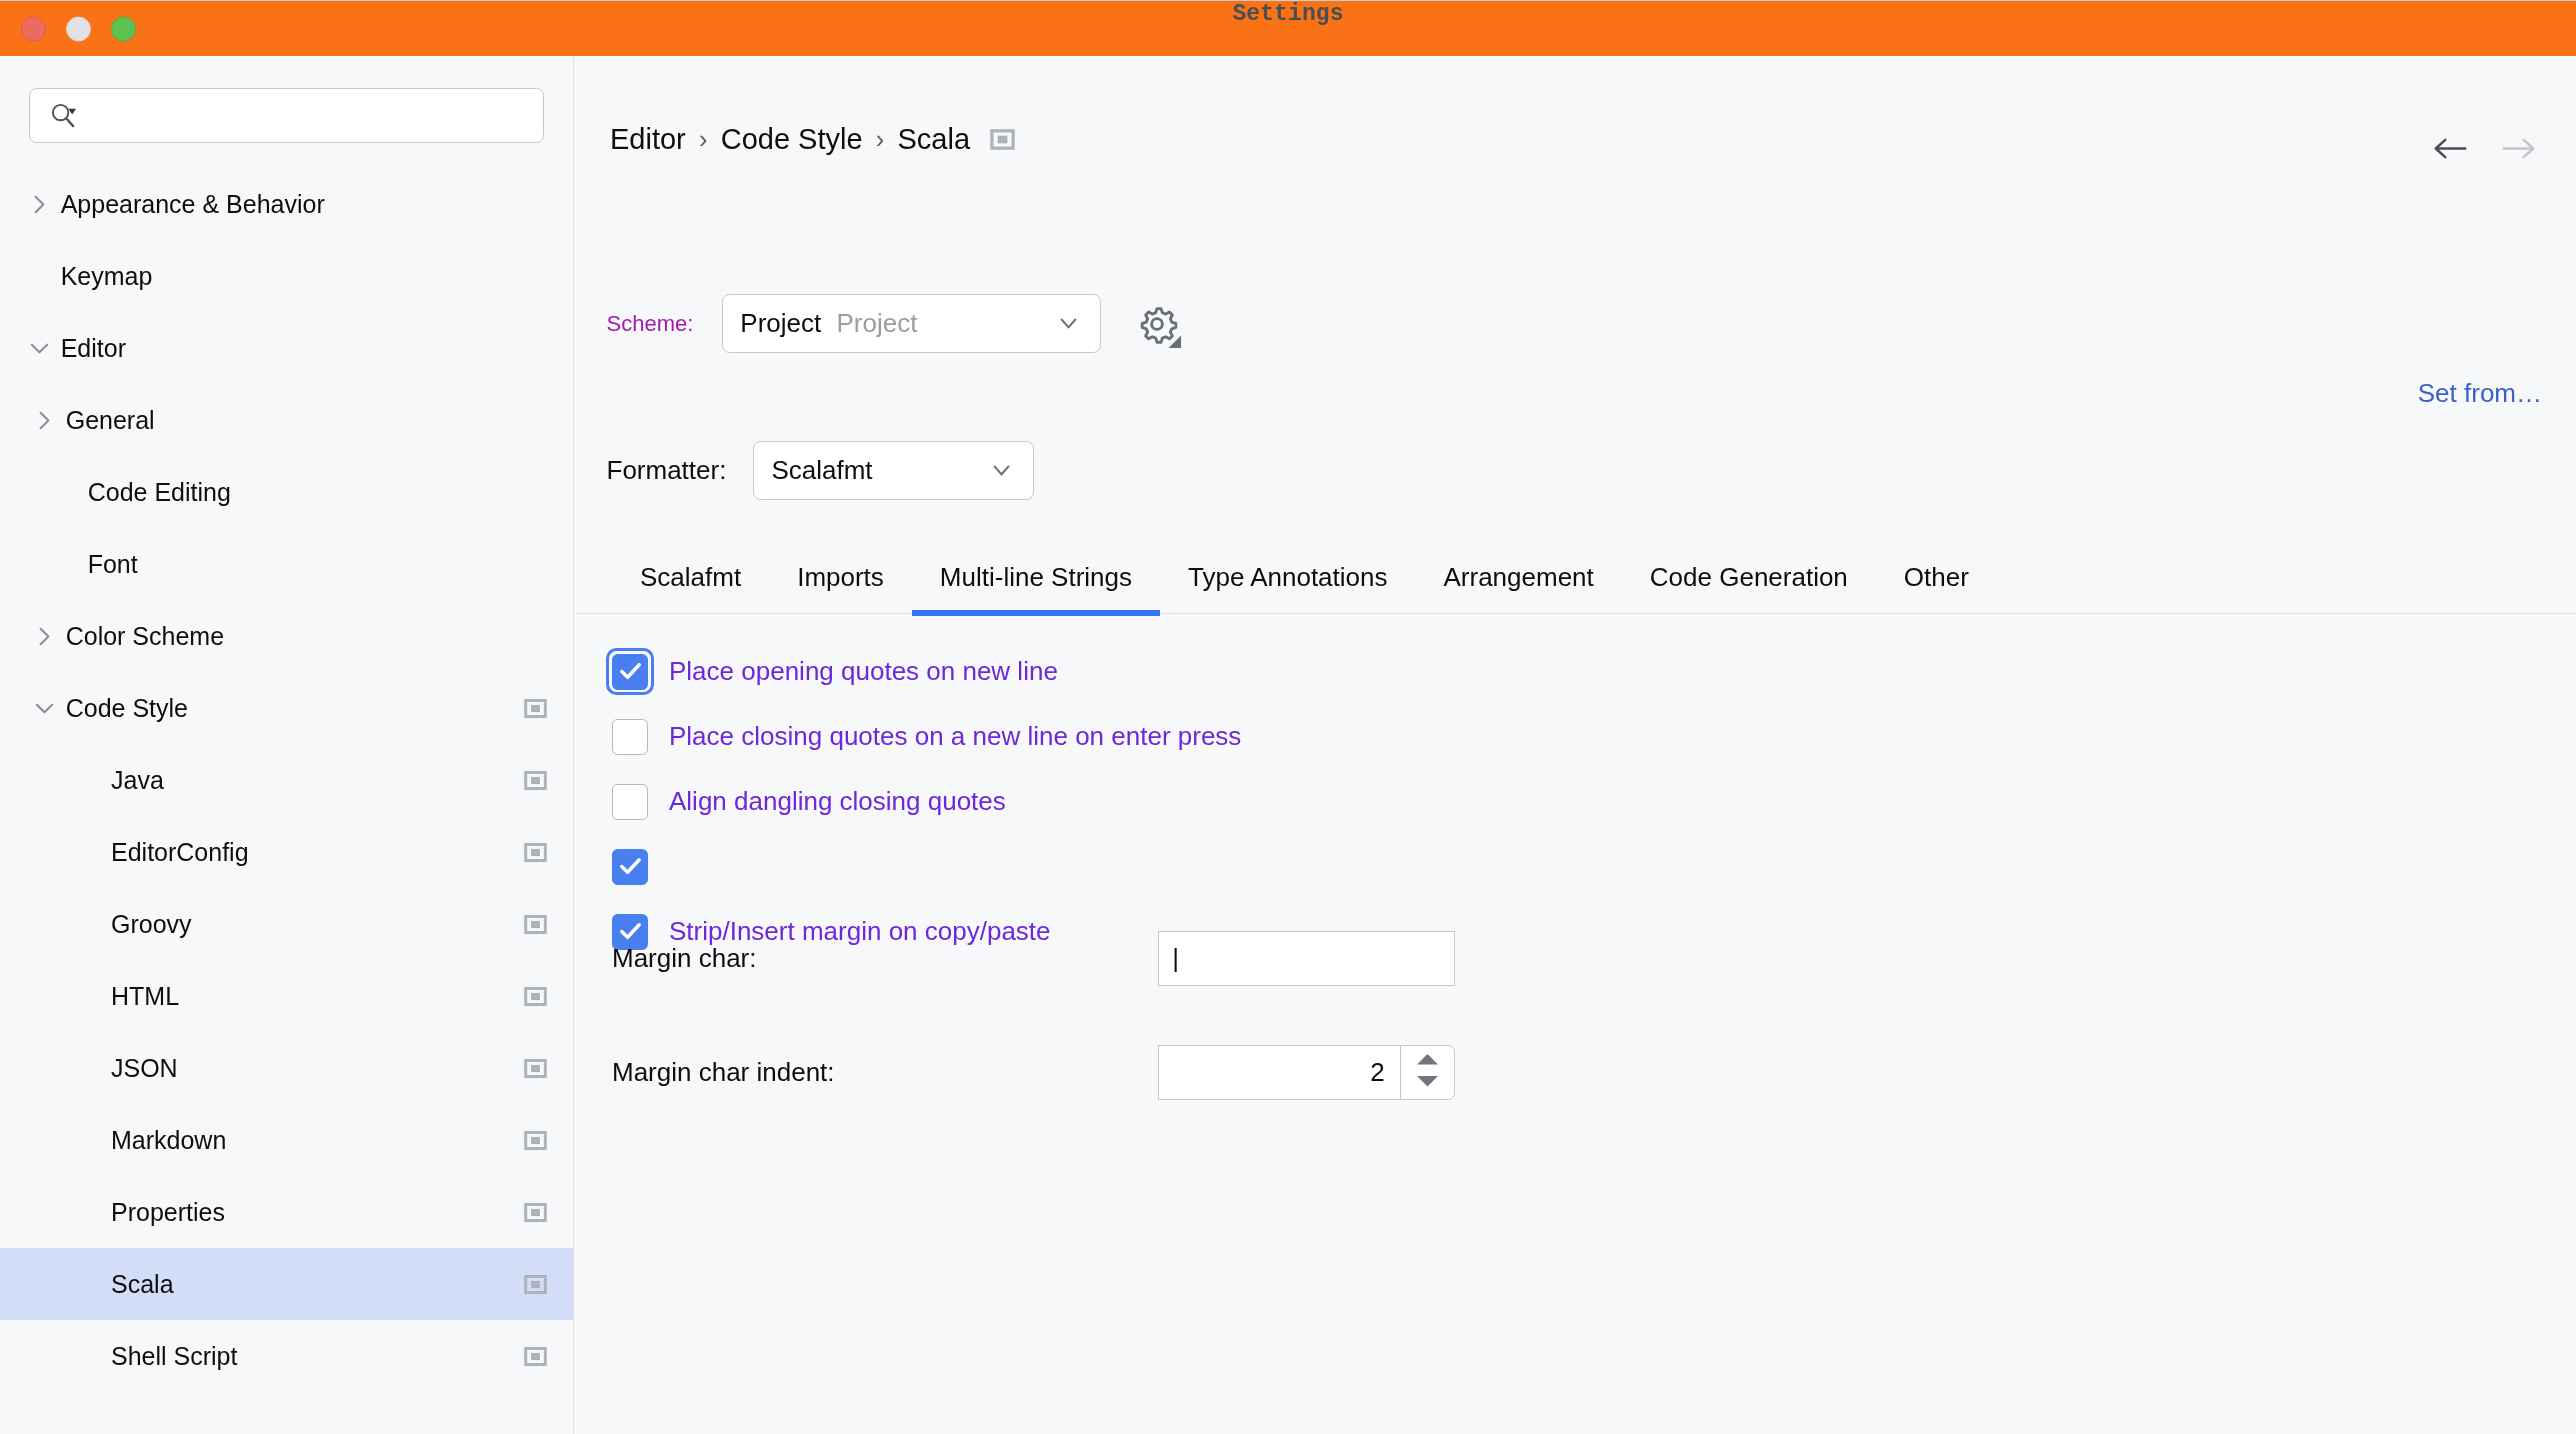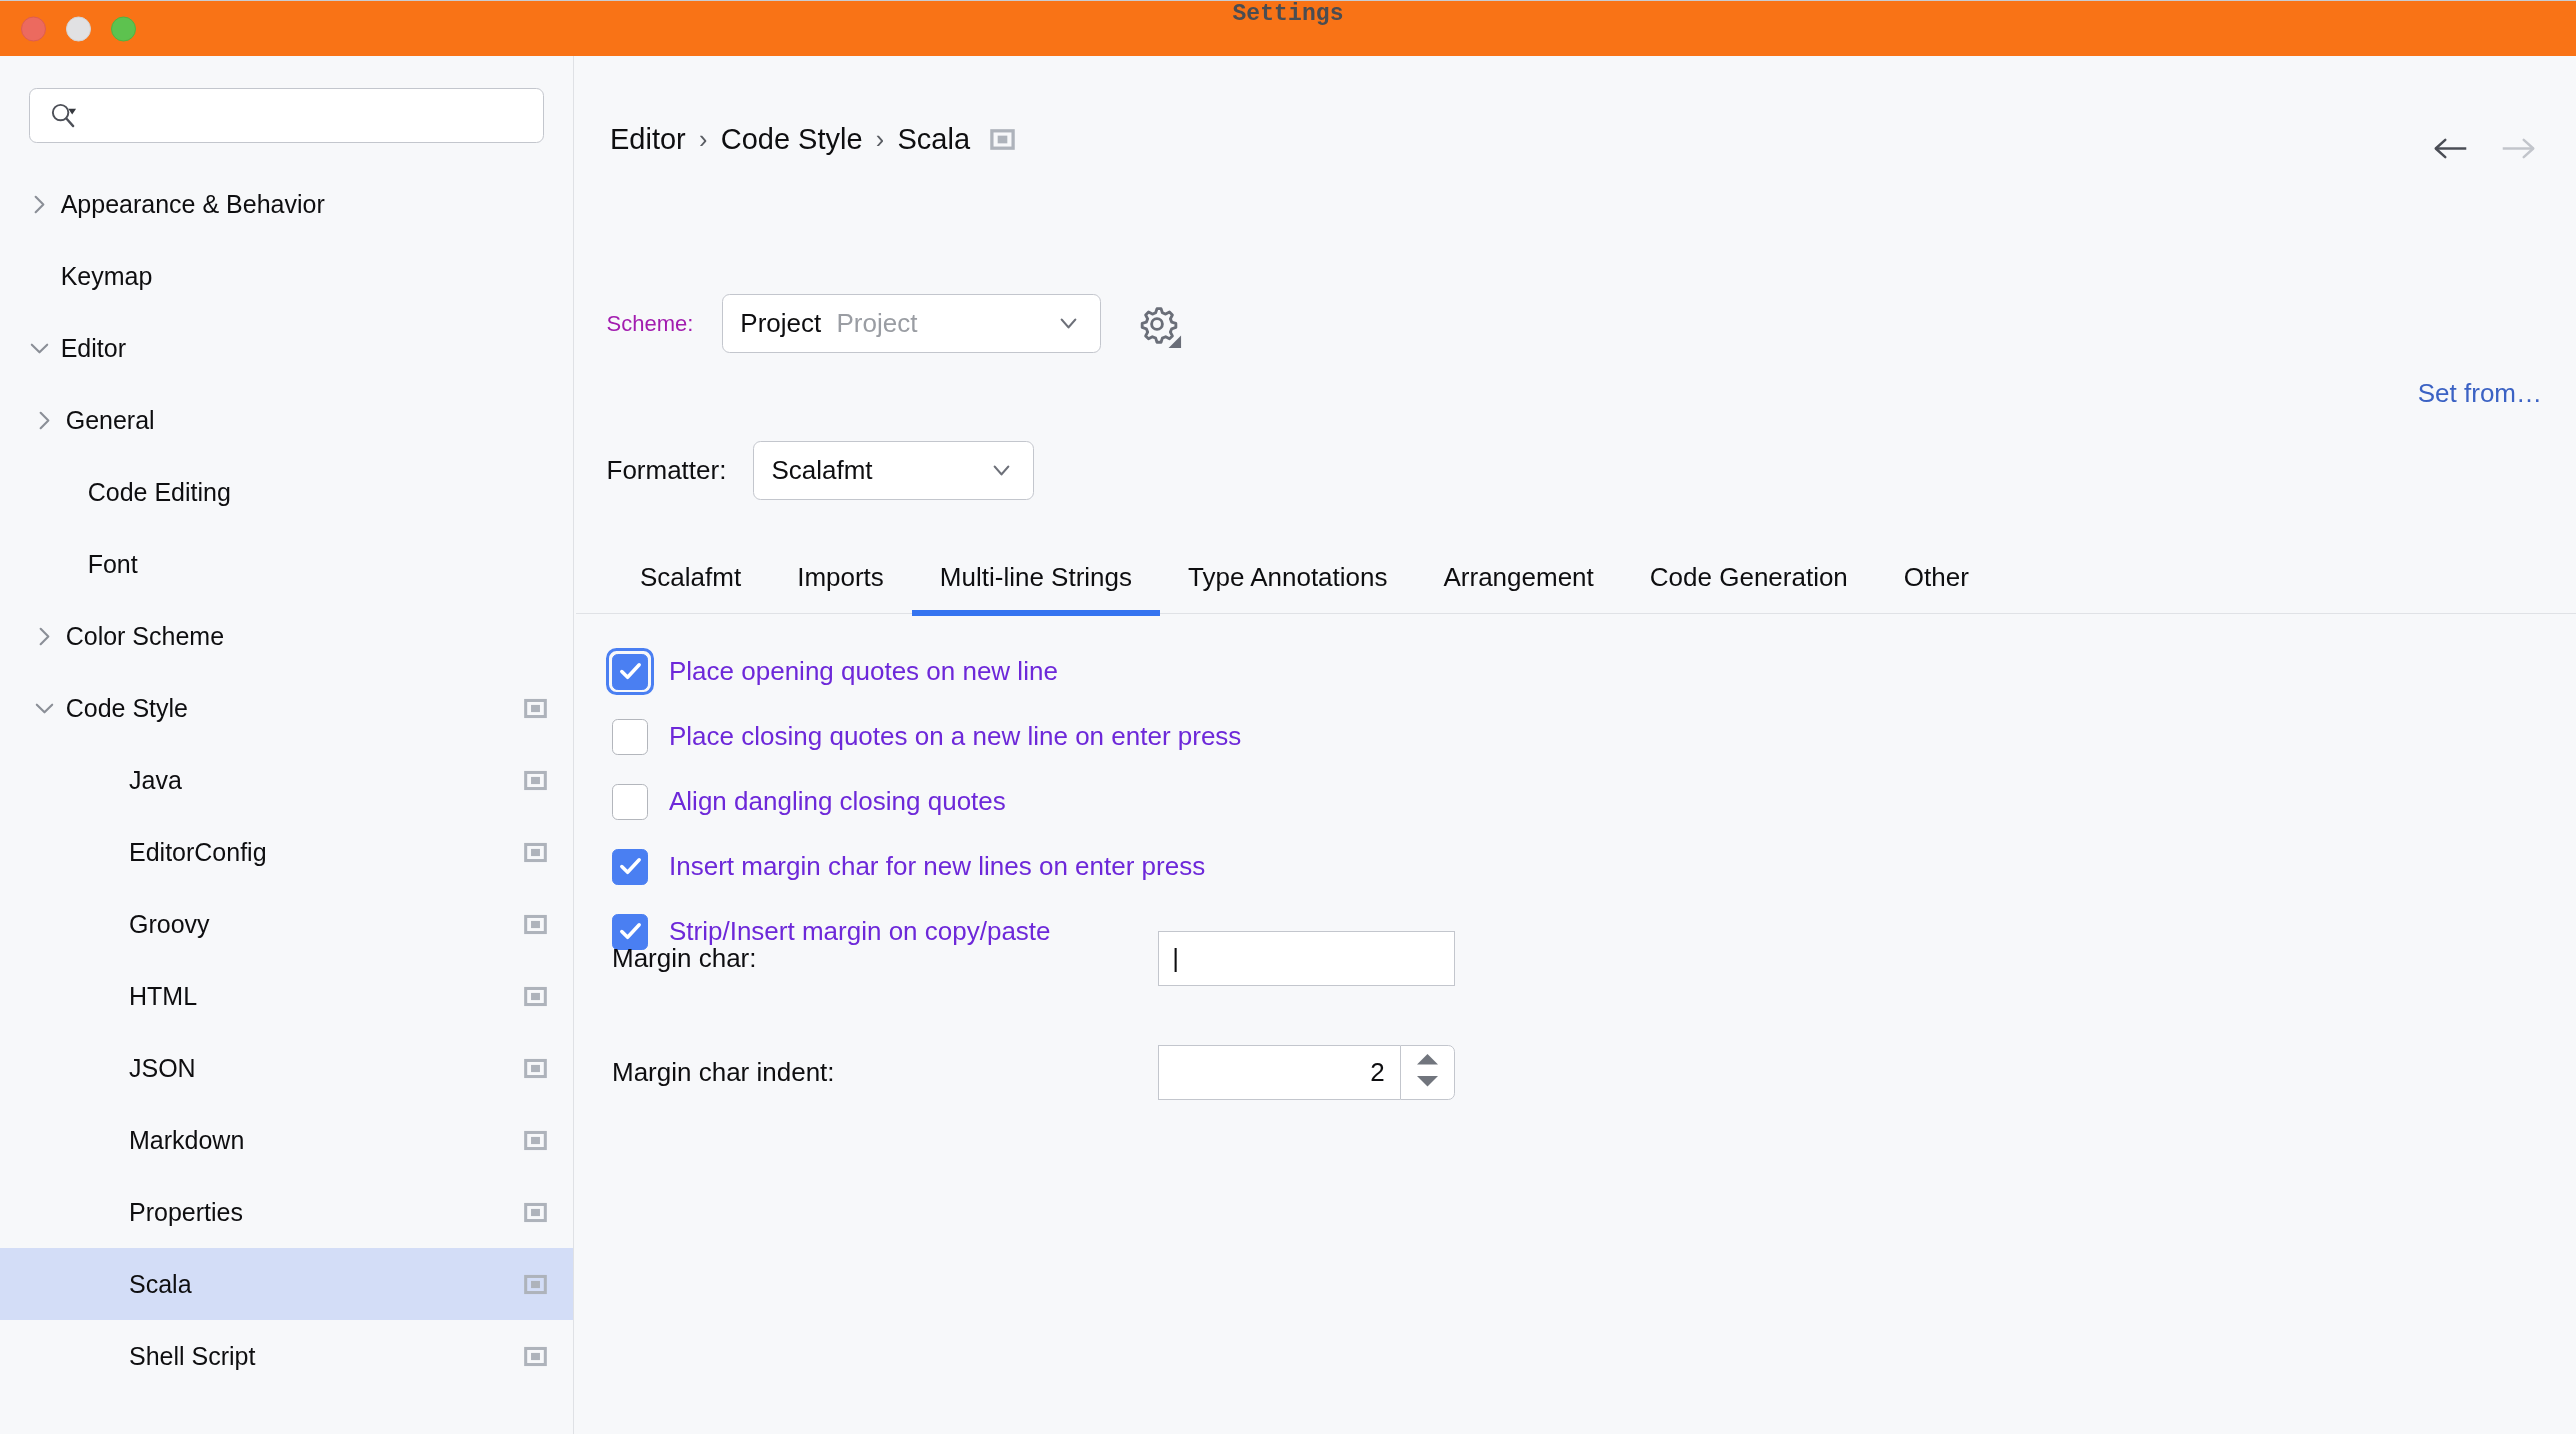--- a/index.html
+++ b/index.html
@@ -86,21 +86,21 @@
   .tree-badge { margin-left: auto; flex: 0 0 auto; display: flex; }
   .lvl0 { padding-left: 23px; }
   .lvl0 .tree-label { margin-left: 5.7px; }
   .lvl0.noarrow { padding-left: 55px; }
   .lvl0.noarrow .tree-label { margin-left: 5.7px; }
   .lvl1 { padding-left: 28px; }
   .lvl1 .tree-label { margin-left: 5.7px; }
   .lvl1.noarrow { padding-left: 82px; }
   .lvl1.noarrow .tree-label { margin-left: 5.7px; }
   .lvl2 { padding-left: 109px; }
-  .lvl2 .tree-label { margin-left: 20px; }
+  .lvl2 .tree-label { margin-left: 2px; }
 
   
   .main {
     position: absolute; left: 576px; top: 55px;
     width: 2000px; height: 1379px;
     background: #f7f8fa;
     overflow: hidden;
   }
   .breadcrumb-row {
     position: absolute; left: 34px; top: 67px;
@@ -512,21 +512,20 @@
         <div class="opt-row">
           <span class="cb unchecked"></span>
           <span class="opt-label">Align dangling closing quotes</span>
         </div>
         <div class="opt-row">
           <span class="cb checked">
             <svg width="29" height="29" viewBox="0 0 30 30">
               <polyline points="6,15 12,21 24,8" fill="none" stroke="#ffffff" stroke-width="3.6" stroke-linecap="round" stroke-linejoin="round"></polyline>
             </svg>
           </span>
-          <span class="opt-label">Insert margin char for new lines on enter press</span>
         </div>
         <div class="opt-row">
           <span class="cb checked">
             <svg width="29" height="29" viewBox="0 0 30 30">
               <polyline points="6,15 12,21 24,8" fill="none" stroke="#ffffff" stroke-width="3.6" stroke-linecap="round" stroke-linejoin="round"></polyline>
             </svg>
           </span>
           <span class="opt-label">Strip/Insert margin on copy/paste</span>
         </div>
       </div>

